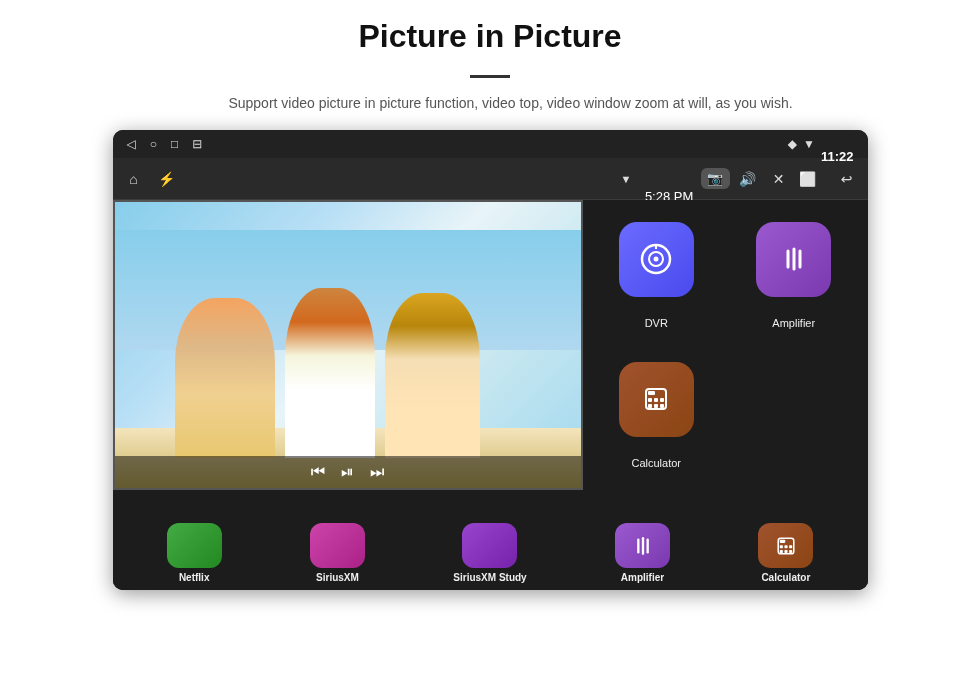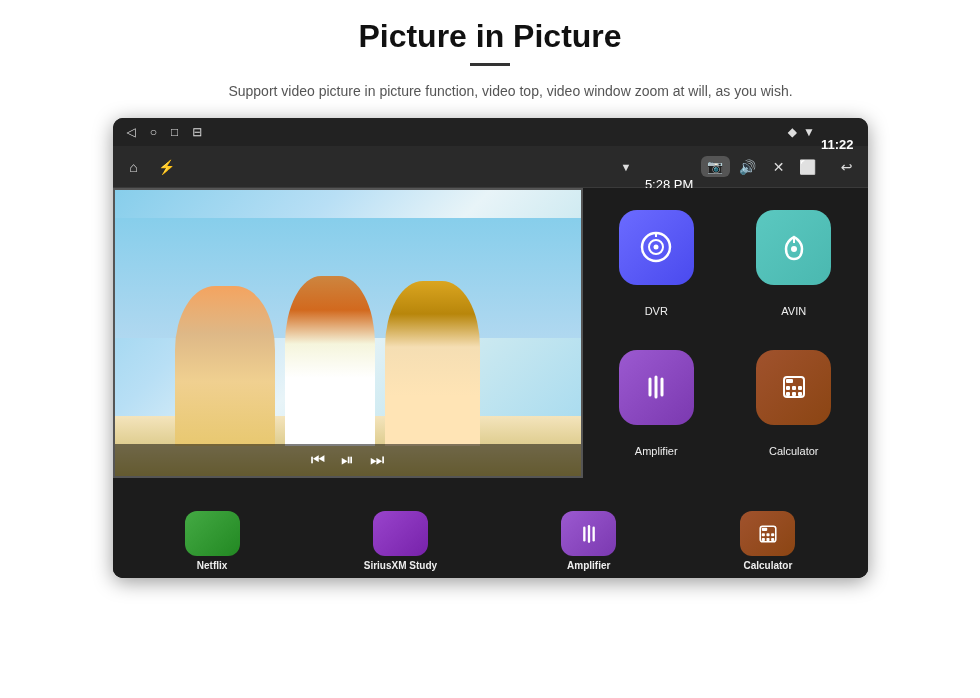--- a/index.html
+++ b/index.html
@@ -17,21 +17,21 @@
       display: flex;
       flex-direction: column;
       align-items: center;
       padding: 18px 20px 0;
     }
 
     .page-title {
       font-size: 32px;
       font-weight: 900;
       color: #111;
-      margin-bottom: 8px;
+      margin-bottom: 20px;
       text-align: left;
     }
 
     .title-divider {
       width: 40px;
       height: 3px;
       background: #333;
       margin: 0 auto 14px;
     }
 
@@ -492,30 +492,20 @@
               <svg width="36" height="36" viewBox="0 0 36 36">
                 <circle cx="18" cy="18" r="14" fill="none" stroke="white" stroke-width="2.5"></circle>
                 <circle cx="18" cy="18" r="7" fill="none" stroke="white" stroke-width="2"></circle>
                 <circle cx="18" cy="18" r="2.5" fill="white"></circle>
                 <line x1="18" y1="4" x2="18" y2="8" stroke="white" stroke-width="2"></line>
               </svg>
             </div>
             <span class="app-icon-label">DVR</span>
           </div>
 
-          <div class="app-icon-cell">
-            <div class="app-icon-box app-icon-avin">
-              <svg width="36" height="36" viewBox="0 0 36 36">
-                <path d="M18 8 C18 8 10 12 10 20 C10 26 13 30 18 30 C23 30 26 26 26 20 C26 12 18 8 18 8Z" fill="none" stroke="white" stroke-width="2.5"></path>
-                <circle cx="18" cy="20" r="3" fill="white"></circle>
-                <line x1="18" y1="8" x2="18" y2="14" stroke="white" stroke-width="2"></line>
-              </svg>
-            </div>
-            <span class="app-icon-label">AVIN</span>
-          </div>
 
           <div class="app-icon-cell">
             <div class="app-icon-box app-icon-amplifier">
               <svg width="36" height="36" viewBox="0 0 36 36">
                 <line x1="12" y1="26" x2="12" y2="10" stroke="white" stroke-width="3" stroke-linecap="round"></line>
                 <line x1="18" y1="28" x2="18" y2="8" stroke="white" stroke-width="3" stroke-linecap="round"></line>
                 <line x1="24" y1="26" x2="24" y2="10" stroke="white" stroke-width="3" stroke-linecap="round"></line>
               </svg>
             </div>
             <span class="app-icon-label">Amplifier</span>
@@ -537,20 +527,24 @@
             <span class="app-icon-label">Calculator</span>
           </div>
         </div>
 
         <div class="bottom-apps-row">
           <div class="bottom-app-cell">
             <div class="bottom-app-box bottom-app-netflix"></div>
             <span class="bottom-app-label">Netflix</span>
           </div>
           <div class="bottom-app-cell">
+            <div class="bottom-app-box bottom-app-sirius"></div>
+            <span class="bottom-app-label">SiriusXM</span>
+          </div>
+          <div class="bottom-app-cell">
             <div class="bottom-app-box bottom-app-wheelkey"></div>
             <span class="bottom-app-label">SiriusXM Study</span>
           </div>
           <div class="bottom-app-cell">
             <div class="bottom-app-box app-icon-amplifier" style="width:55px;height:45px;border-radius:12px;display:flex;align-items:center;justify-content:center;">
               <svg width="28" height="28" viewBox="0 0 36 36">
                 <line x1="12" y1="26" x2="12" y2="10" stroke="white" stroke-width="3" stroke-linecap="round"></line>
                 <line x1="18" y1="28" x2="18" y2="8" stroke="white" stroke-width="3" stroke-linecap="round"></line>
                 <line x1="24" y1="26" x2="24" y2="10" stroke="white" stroke-width="3" stroke-linecap="round"></line>
               </svg>

